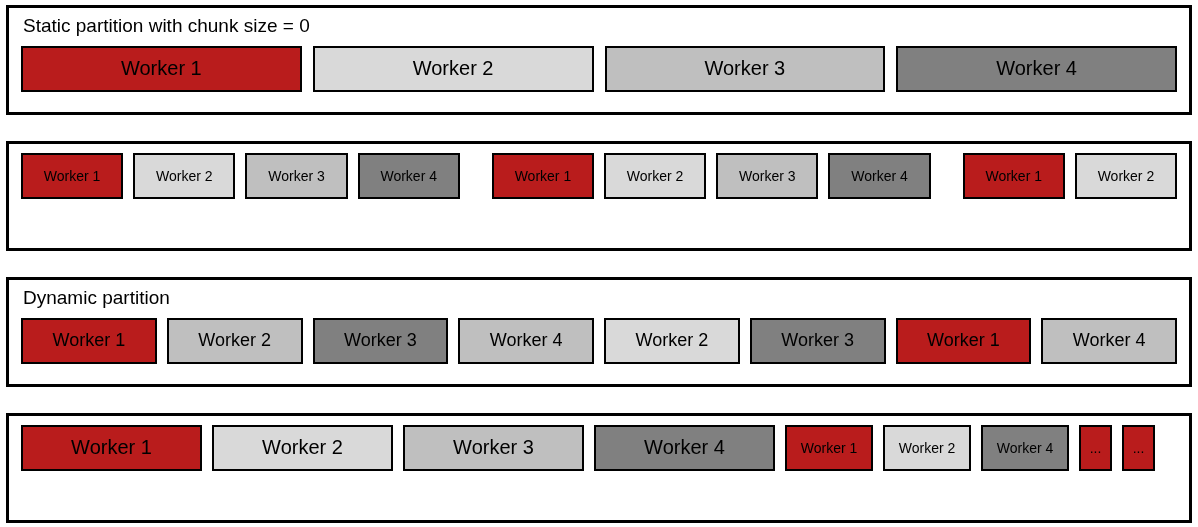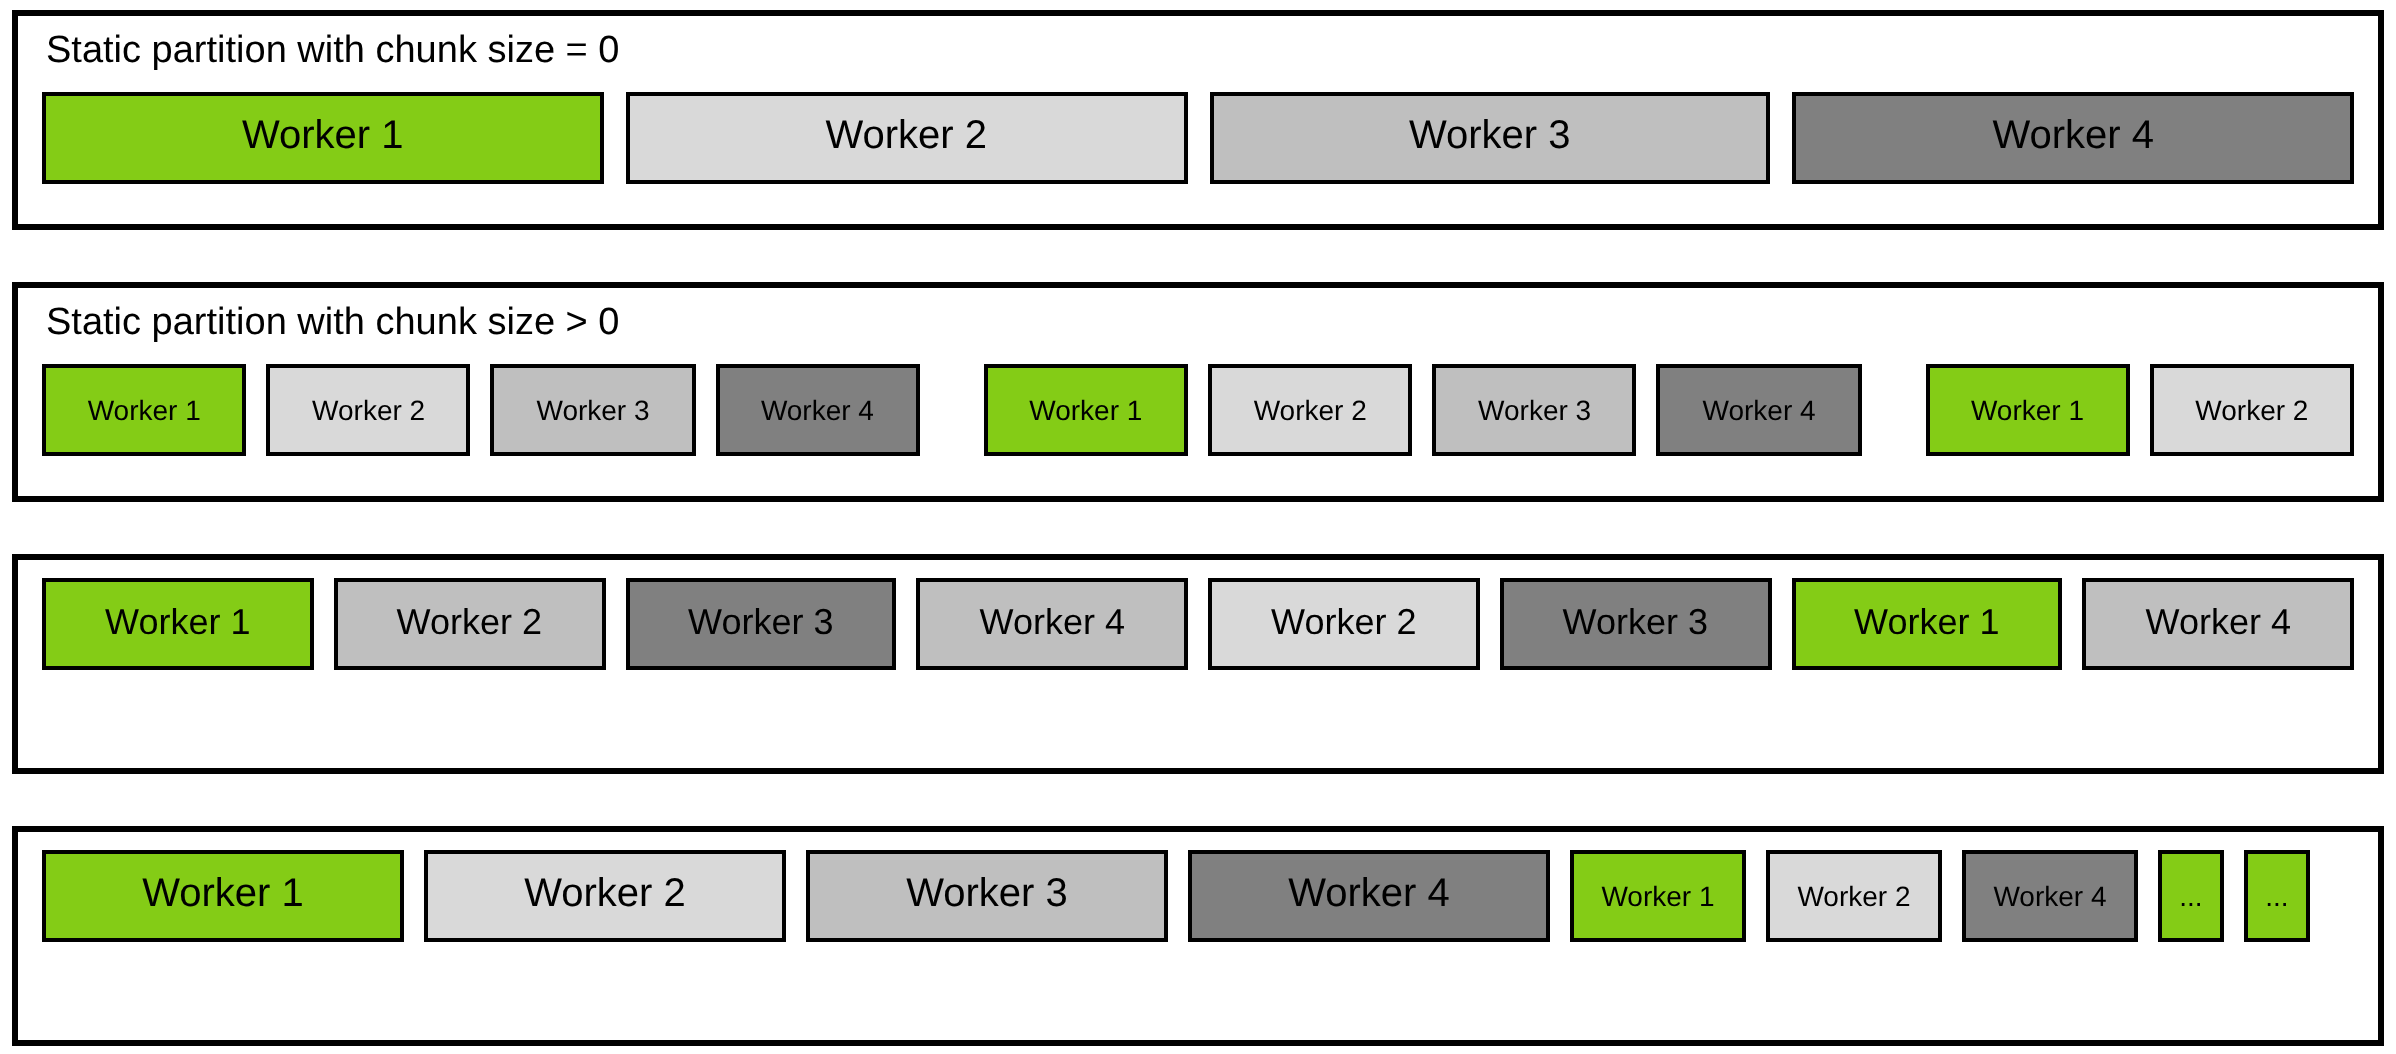--- a/index.html
+++ b/index.html
@@ -56,21 +56,21 @@
     border: 2px solid #000000;
     height: 46px;
     display: flex;
     align-items: center;
     justify-content: center;
     color: #000000;
     white-space: nowrap;
     overflow: hidden;
   }
   
-  .sh1 { background: #84cc16; }
+  .sh1 { background: #b91c1c; }
   .sh2 { background: #d9d9d9; }
   .sh3 { background: #bfbfbf; }
   .sh4 { background: #808080; }
 
   
   .lg   { font-size: 20px; }
   .md   { font-size: 18px; }
   .sm   { font-size: 14px; }
   .xs   { font-size: 14px; }
 
@@ -102,36 +102,36 @@
     <div class="panel-title">Static partition with chunk size = 0</div>
     <div class="row">
       <div class="box lg sh1">Worker 1</div>
       <div class="box lg sh2">Worker 2</div>
       <div class="box lg sh3">Worker 3</div>
       <div class="box lg sh4">Worker 4</div>
     </div>
   </section>
 
   <section class="panel p2">
-    <div class="panel-title">Static partition with chunk size &gt; 0</div>
     <div class="row">
       <div class="box sm sh1">Worker 1</div>
       <div class="box sm sh2">Worker 2</div>
       <div class="box sm sh3">Worker 3</div>
       <div class="box sm sh4 grp">Worker 4</div>
       <div class="box sm sh1">Worker 1</div>
       <div class="box sm sh2">Worker 2</div>
       <div class="box sm sh3">Worker 3</div>
       <div class="box sm sh4 grp">Worker 4</div>
       <div class="box sm sh1">Worker 1</div>
       <div class="box sm sh2">Worker 2</div>
     </div>
   </section>
 
   <section class="panel p3">
+    <div class="panel-title">Dynamic partition</div>
     <div class="row">
       <div class="box md sh1">Worker 1</div>
       <div class="box md sh3">Worker 2</div>
       <div class="box md sh4">Worker 3</div>
       <div class="box md sh3">Worker 4</div>
       <div class="box md sh2">Worker 2</div>
       <div class="box md sh4">Worker 3</div>
       <div class="box md sh1">Worker 1</div>
       <div class="box md sh3">Worker 4</div>
     </div>

